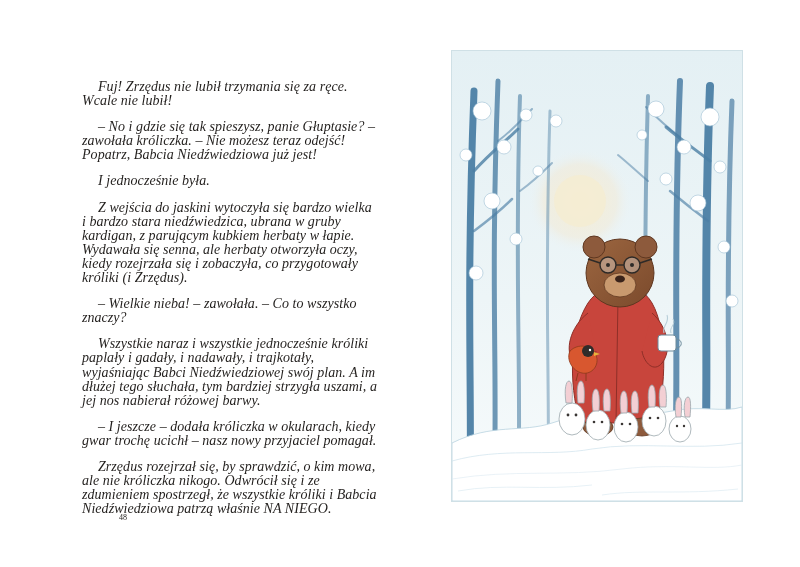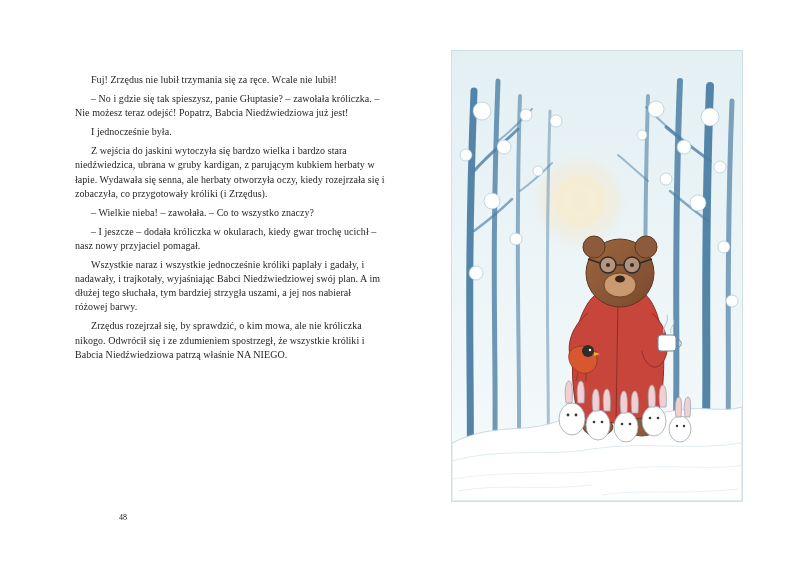--- a/index.html
+++ b/index.html
@@ -23,26 +23,27 @@
   
   .text-page {
     position: absolute;
     left: 70px;
     top: 68px;
     width: 320px;
     height: 440px;
   }
   .para {
     font-family: "Liberation Serif", serif;
-    font-size: 10px;
+    font-size: 14px;
     line-height: 14.1px;
     color: #221f1d;
-    margin: 5px;
+    margin: 12px;
     text-align: left;
     letter-spacing: 0.05px;
+    font-style: italic;
   }
   .para.indent { text-indent: 16px; }
   .page-number {
     position: absolute;
     left: 119px;
     top: 513px;
     font-family: "Liberation Serif", serif;
     font-size: 8px;
     color: #262321;
   }
@@ -72,22 +73,22 @@
 <body>
 
 <div class="spread">
 
   <div class="text-page">
     <p class="para indent">Fuj! Zrzędus nie lubił trzymania się za ręce. Wcale nie lubił!</p>
     <p class="para indent">– No i gdzie się tak spieszysz, panie Głuptasie? – zawołała króliczka. – Nie możesz teraz odejść! Popatrz, Babcia Niedźwiedziowa już jest!</p>
     <p class="para indent">I jednocześnie była.</p>
     <p class="para indent">Z wejścia do jaskini wytoczyła się bardzo wielka i bardzo stara niedźwiedzica, ubrana w gruby kardigan, z parującym kubkiem herbaty w łapie. Wydawała się senna, ale herbaty otworzyła oczy, kiedy rozejrzała się i zobaczyła, co przygotowały króliki (i Zrzędus).</p>
     <p class="para indent">– Wielkie nieba! – zawołała. – Co to wszystko znaczy?</p>
+    <p class="para indent">Wszystkie naraz i wszystkie jednocześnie króliki paplały i gadały, i nadawały, i trajkotały, wyjaśniając Babci Niedźwiedziowej swój plan. A im dłużej tego słuchała, tym bardziej strzygła uszami, a jej nos nabierał różowej barwy.</p>
     <p class="para indent">– I jeszcze – dodała króliczka w okularach, kiedy gwar trochę ucichł – nasz nowy przyjaciel pomagał.</p>
-    <p class="para indent">Wszystkie naraz i wszystkie jednocześnie króliki paplały i gadały, i nadawały, i trajkotały, wyjaśniając Babci Niedźwiedziowej swój plan. A im dłużej tego słuchała, tym bardziej strzygła uszami, a jej nos nabierał różowej barwy.</p>
     <p class="para indent">Zrzędus rozejrzał się, by sprawdzić, o kim mowa, ale nie króliczka nikogo. Odwrócił się i ze zdumieniem spostrzegł, że wszystkie króliki i Babcia Niedźwiedziowa patrzą właśnie NA NIEGO.</p>
   </div>
 
   <div class="page-number">48</div>
 
   <div class="illus-frame">
     <svg class="illus-svg" viewBox="0 0 290 450" preserveAspectRatio="none">
       <defs>
         <radialGradient id="sunGlow" cx="50%" cy="50%" r="50%">
           <stop offset="0%" stop-color="#f7efd4"></stop>

